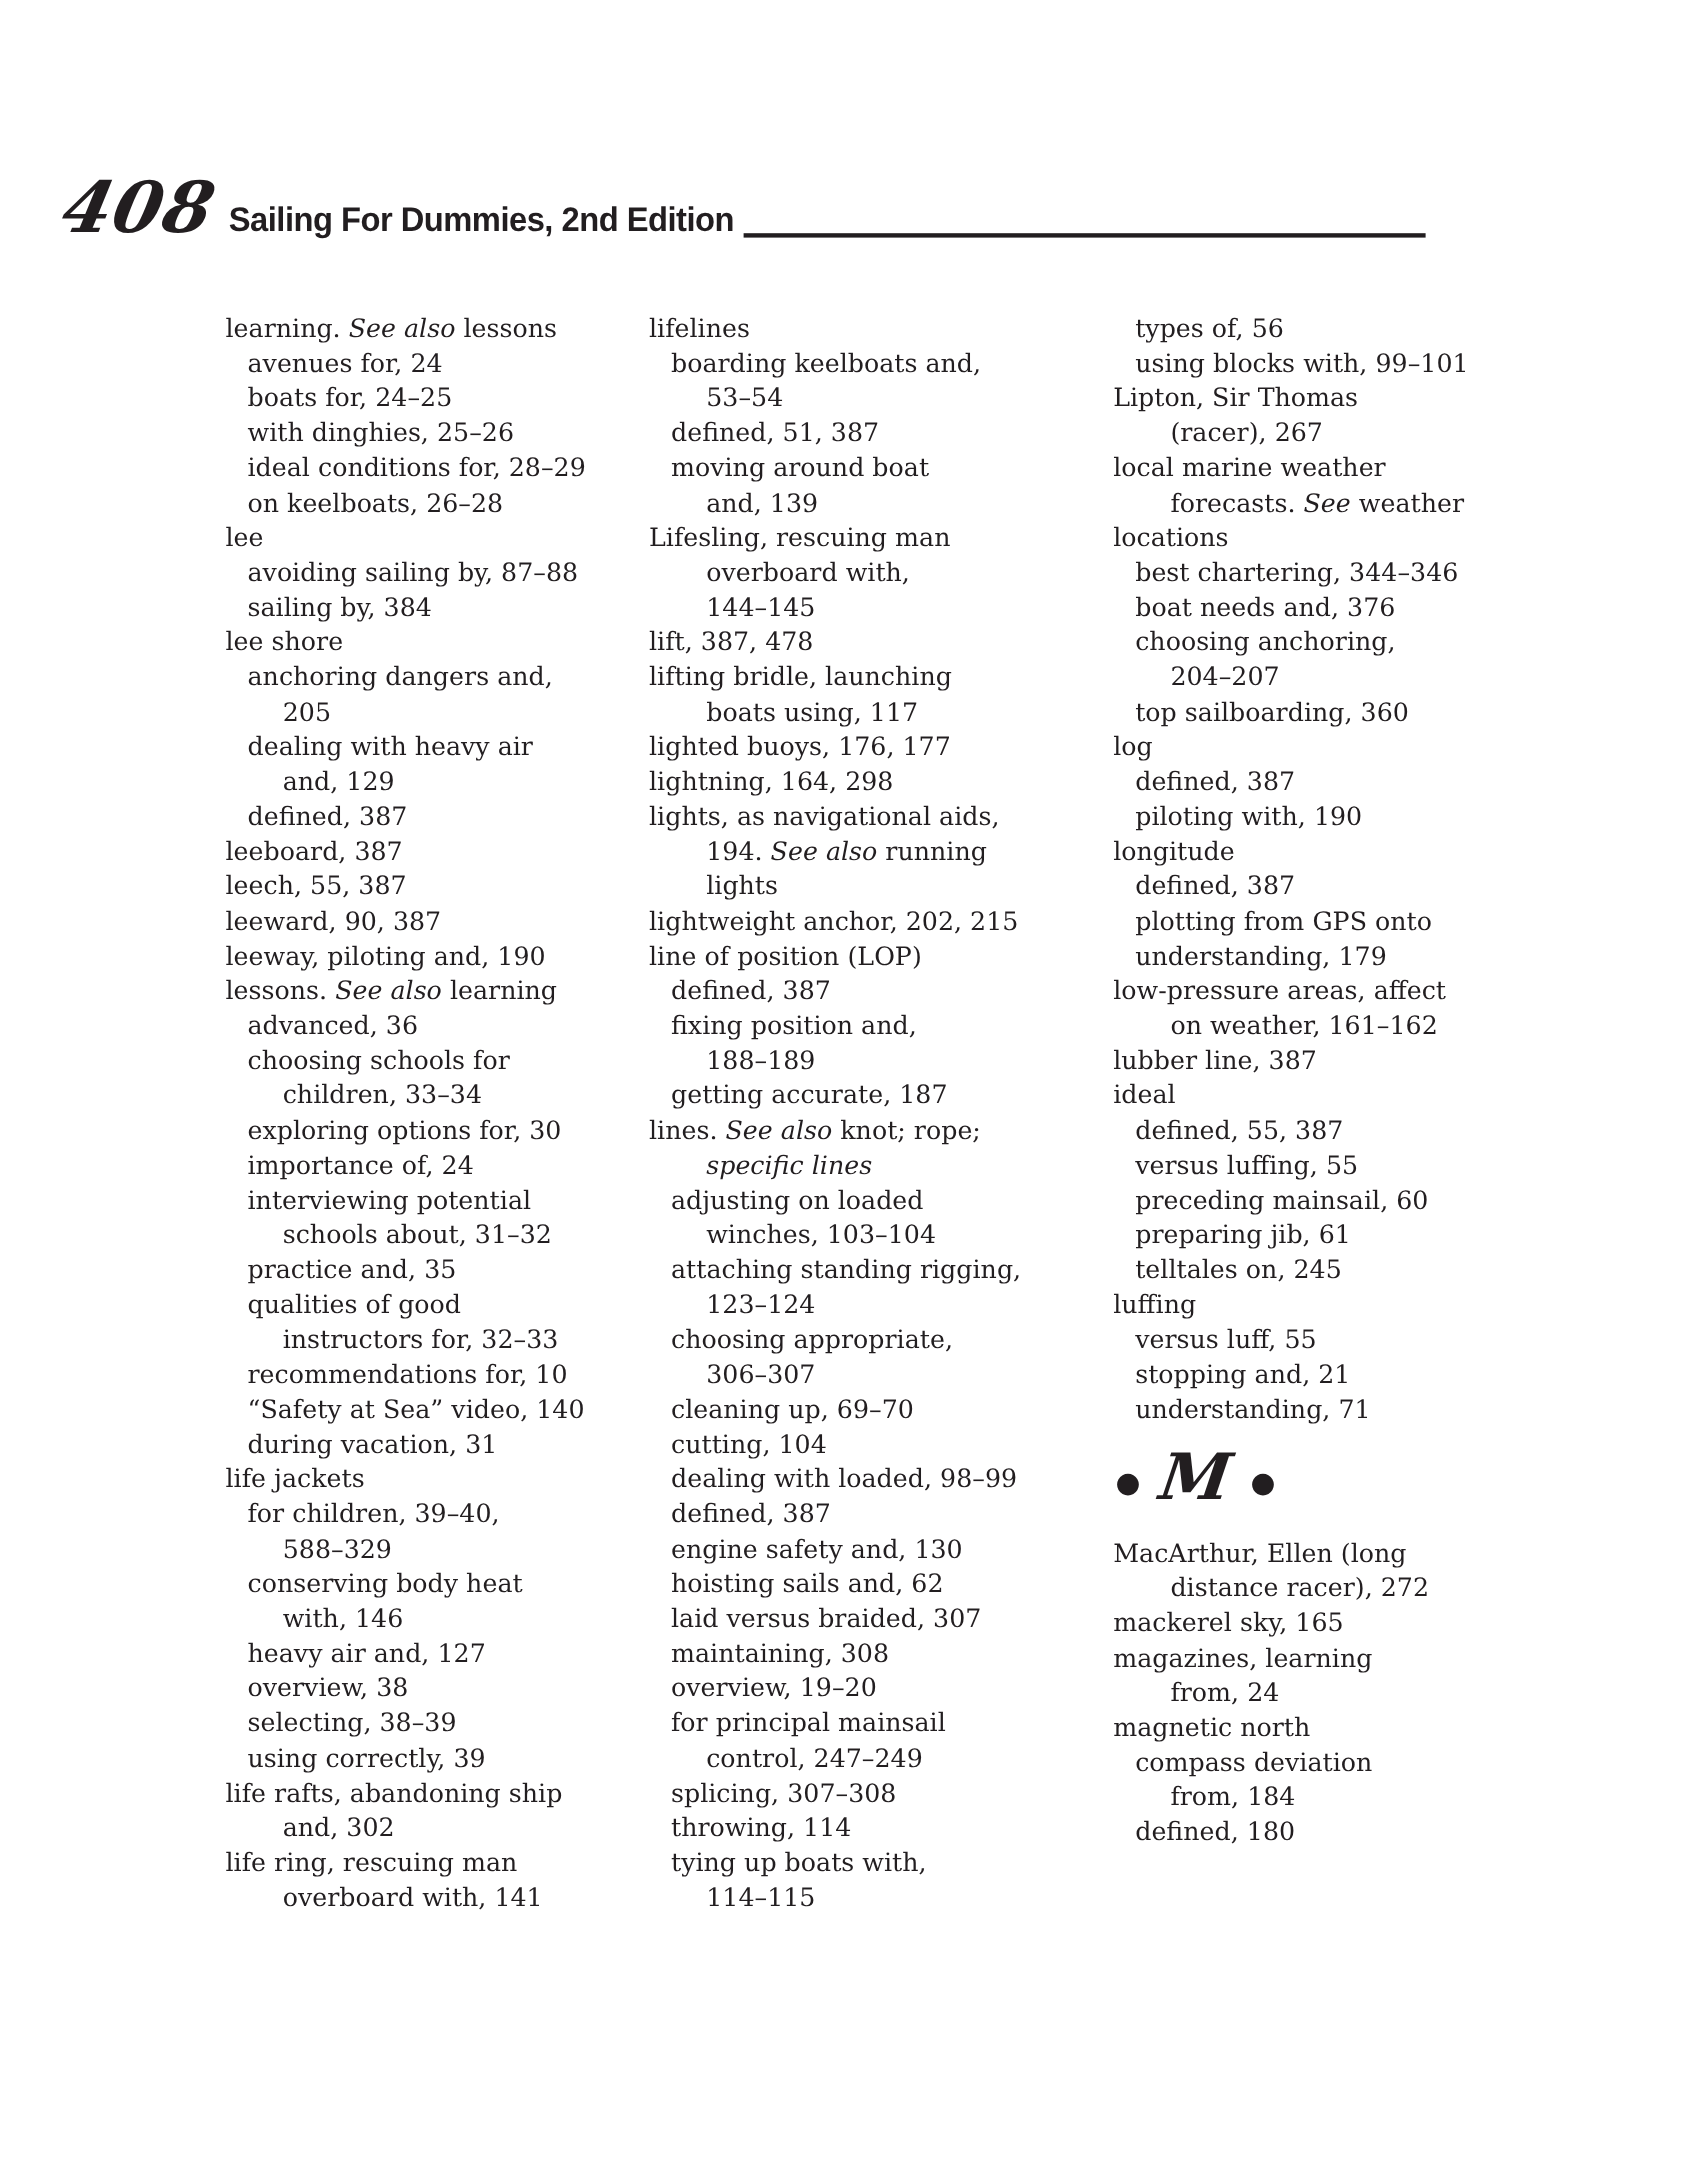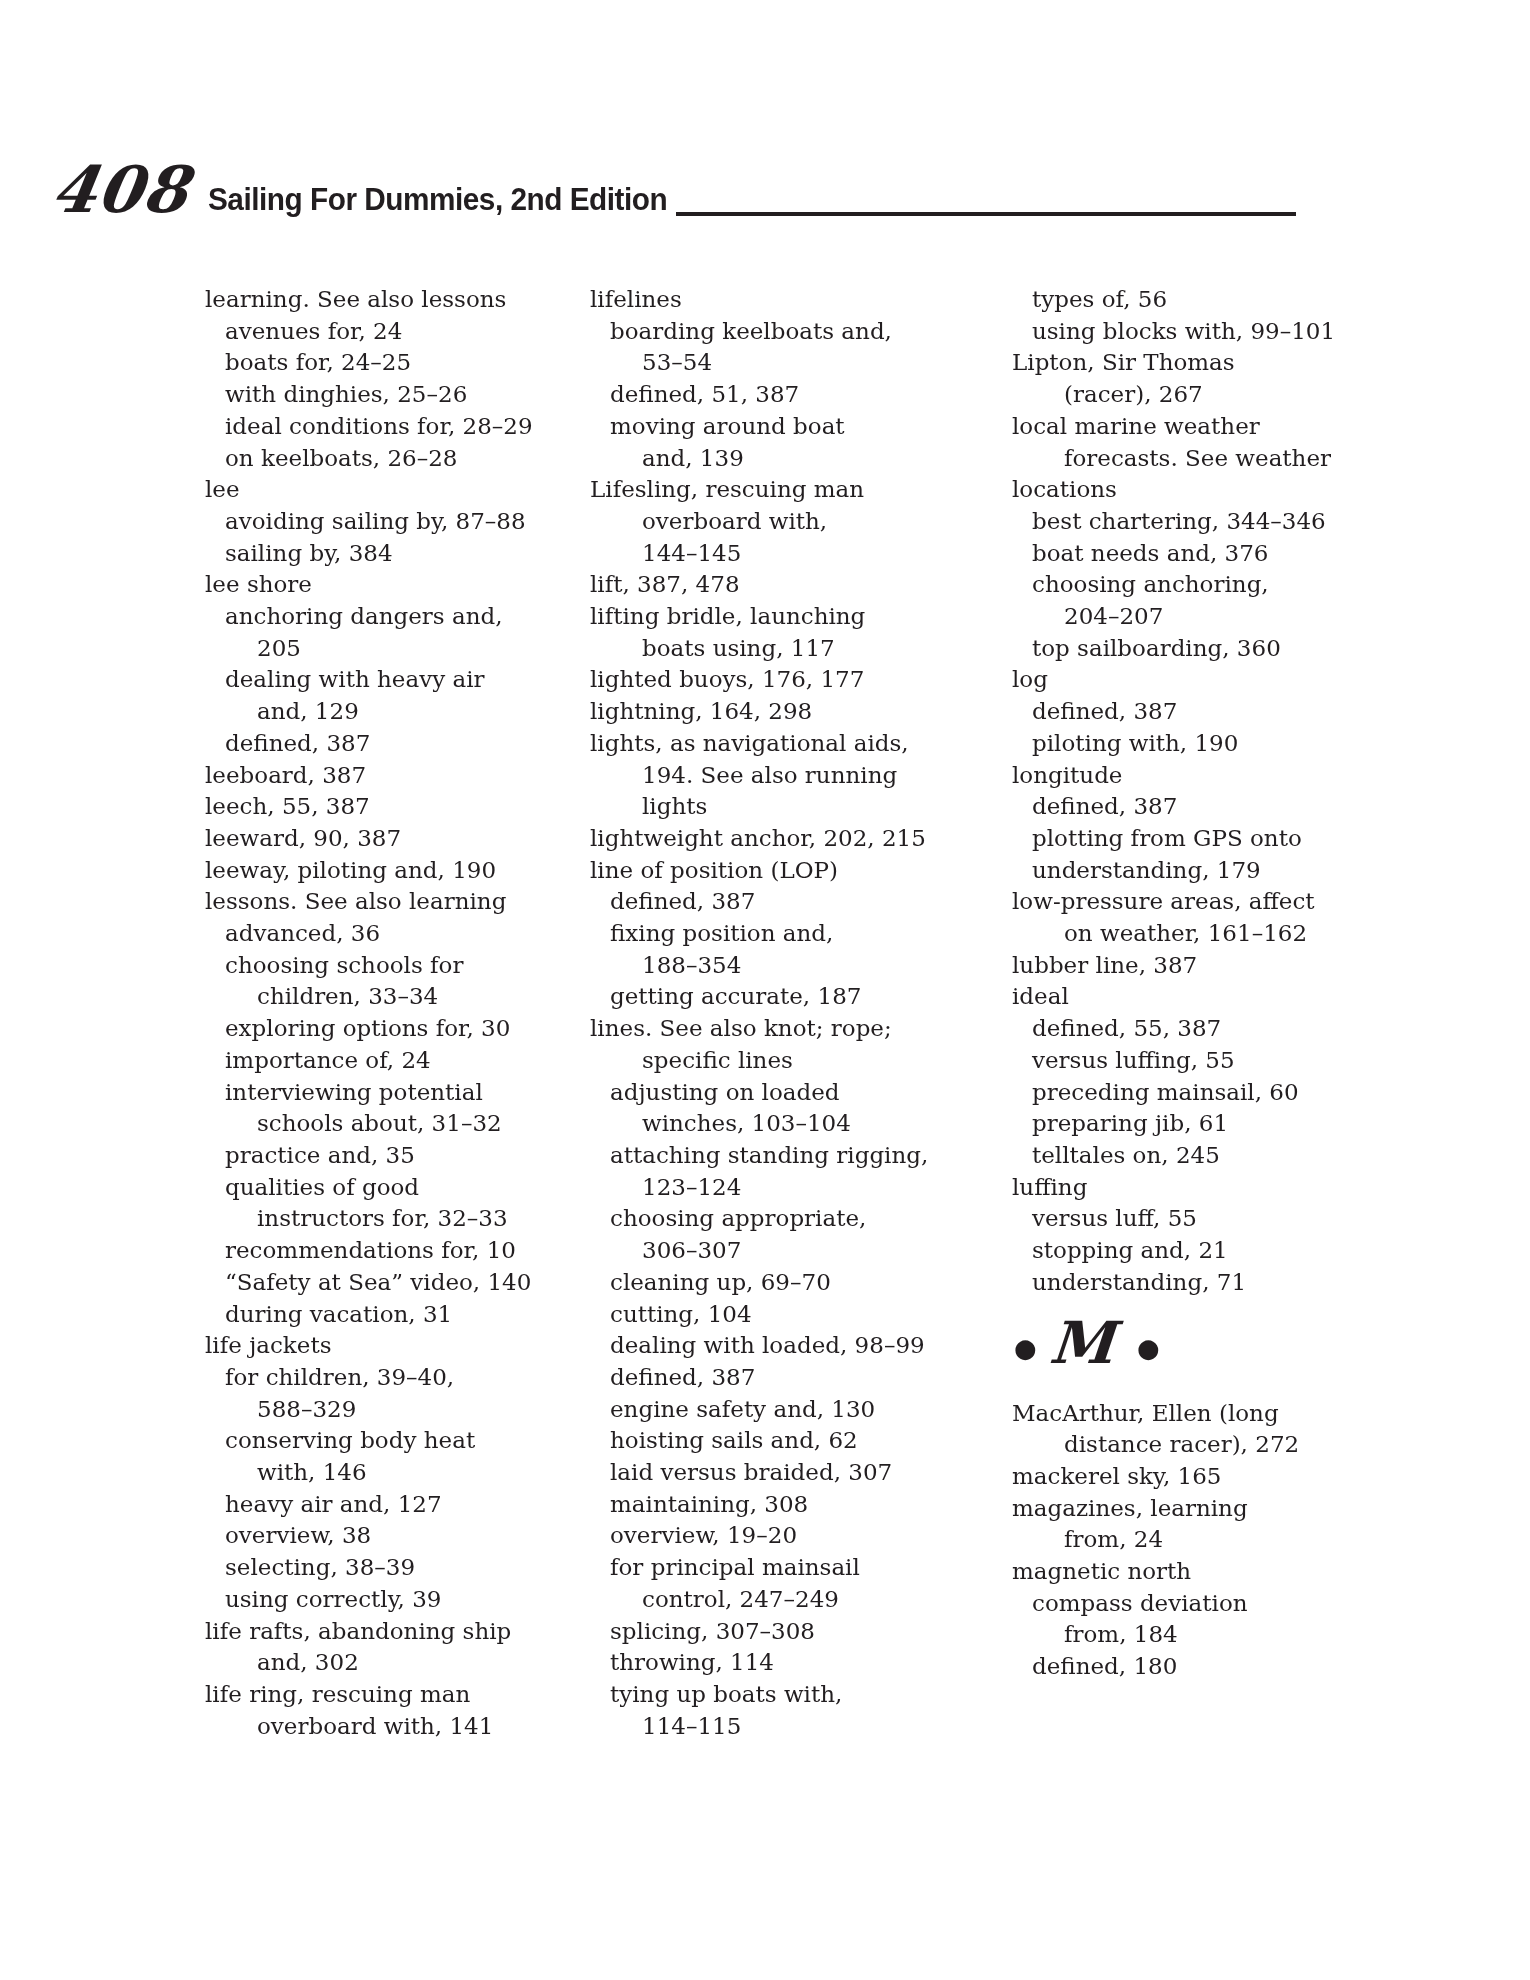--- a/index.html
+++ b/index.html
@@ -33,21 +33,21 @@
   .col{
     position:absolute;top:284px;width:386px;
     font-size:23px;line-height:31.7px;
   }
   #col1{left:205px}
   #col2{left:590px}
   #col3{left:1012px}
   .ln{white-space:nowrap;}
   .i1{padding-left:20px}
   .i2{padding-left:52px}
-  .it{}
+  .it{font-style:italic}
   .sec{
     height:99px;display:flex;align-items:center;gap:18px;padding-left:2px;
   }
   .sec .dot{font-size:26px;line-height:1;}
   .sec .letter{
     font-size:58px;font-weight:bold;font-style:italic;
     transform:skewX(-8deg);line-height:1;position:relative;top:-5px;
     font-family:"DejaVu Serif", serif;
   }
 </style>
@@ -122,21 +122,21 @@
       <div class="ln i2"><span>boats using, 117</span></div>
       <div class="ln i0"><span>lighted buoys, 176, 177</span></div>
       <div class="ln i0"><span>lightning, 164, 298</span></div>
       <div class="ln i0"><span>lights, as navigational aids,</span></div>
       <div class="ln i2"><span>194. </span><span class="it">See also</span><span> running</span></div>
       <div class="ln i2"><span>lights</span></div>
       <div class="ln i0"><span>lightweight anchor, 202, 215</span></div>
       <div class="ln i0"><span>line of position (LOP)</span></div>
       <div class="ln i1"><span>defined, 387</span></div>
       <div class="ln i1"><span>fixing position and,</span></div>
-      <div class="ln i2"><span>188–354</span></div>
+      <div class="ln i2"><span>188–189</span></div>
       <div class="ln i1"><span>getting accurate, 187</span></div>
       <div class="ln i0"><span>lines. </span><span class="it">See also</span><span> knot; rope;</span></div>
       <div class="ln i2"><span class="it">specific lines</span></div>
       <div class="ln i1"><span>adjusting on loaded</span></div>
       <div class="ln i2"><span>winches, 103–104</span></div>
       <div class="ln i1"><span>attaching standing rigging,</span></div>
       <div class="ln i2"><span>123–124</span></div>
       <div class="ln i1"><span>choosing appropriate,</span></div>
       <div class="ln i2"><span>306–307</span></div>
       <div class="ln i1"><span>cleaning up, 69–70</span></div>

